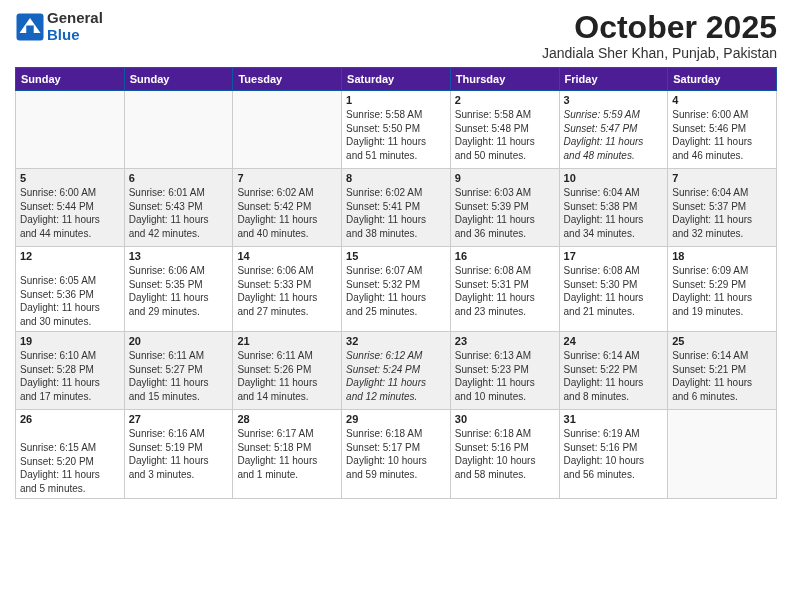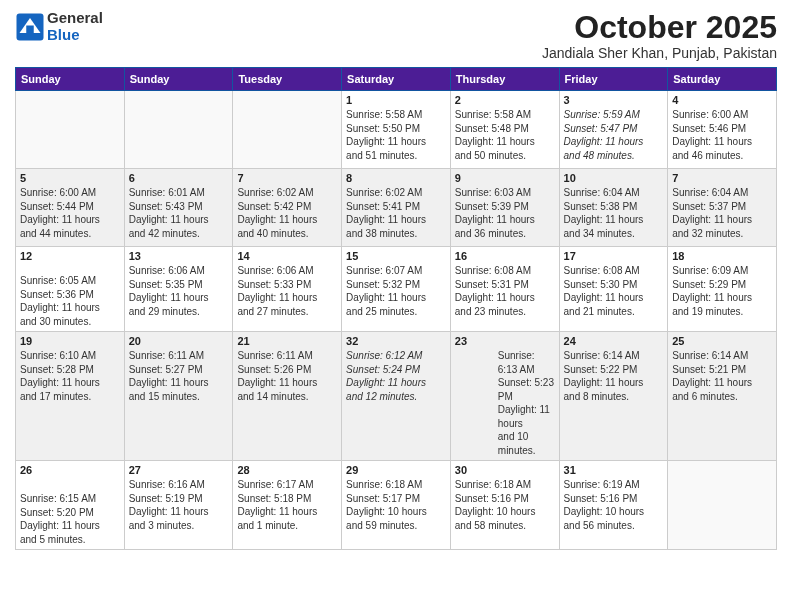--- a/index.html
+++ b/index.html
@@ -292,21 +292,21 @@
           </td>
           <td>
             <span class="day-number">32</span>
             <div class="day-info" style="white-space: pre-line; font-style: italic;">Sunrise: 6:12 AM
 Sunset: 5:24 PM
 Daylight: 11 hours
 and 12 minutes.</div>
           </td>
           <td>
             <span class="day-number">23</span>
-            <div class="day-info" style="white-space: pre-line; margin-left: 43px;">Sunrise: 6:13 AM
+            <div class="day-info" style="white-space: pre-line;">Sunrise: 6:13 AM
 Sunset: 5:23 PM
 Daylight: 11 hours
 and 10 minutes.</div>
           </td>
           <td>
             <span class="day-number">24</span>
             <div class="day-info" style="white-space: pre-line;">Sunrise: 6:14 AM
 Sunset: 5:22 PM
 Daylight: 11 hours
 and 8 minutes.</div>

